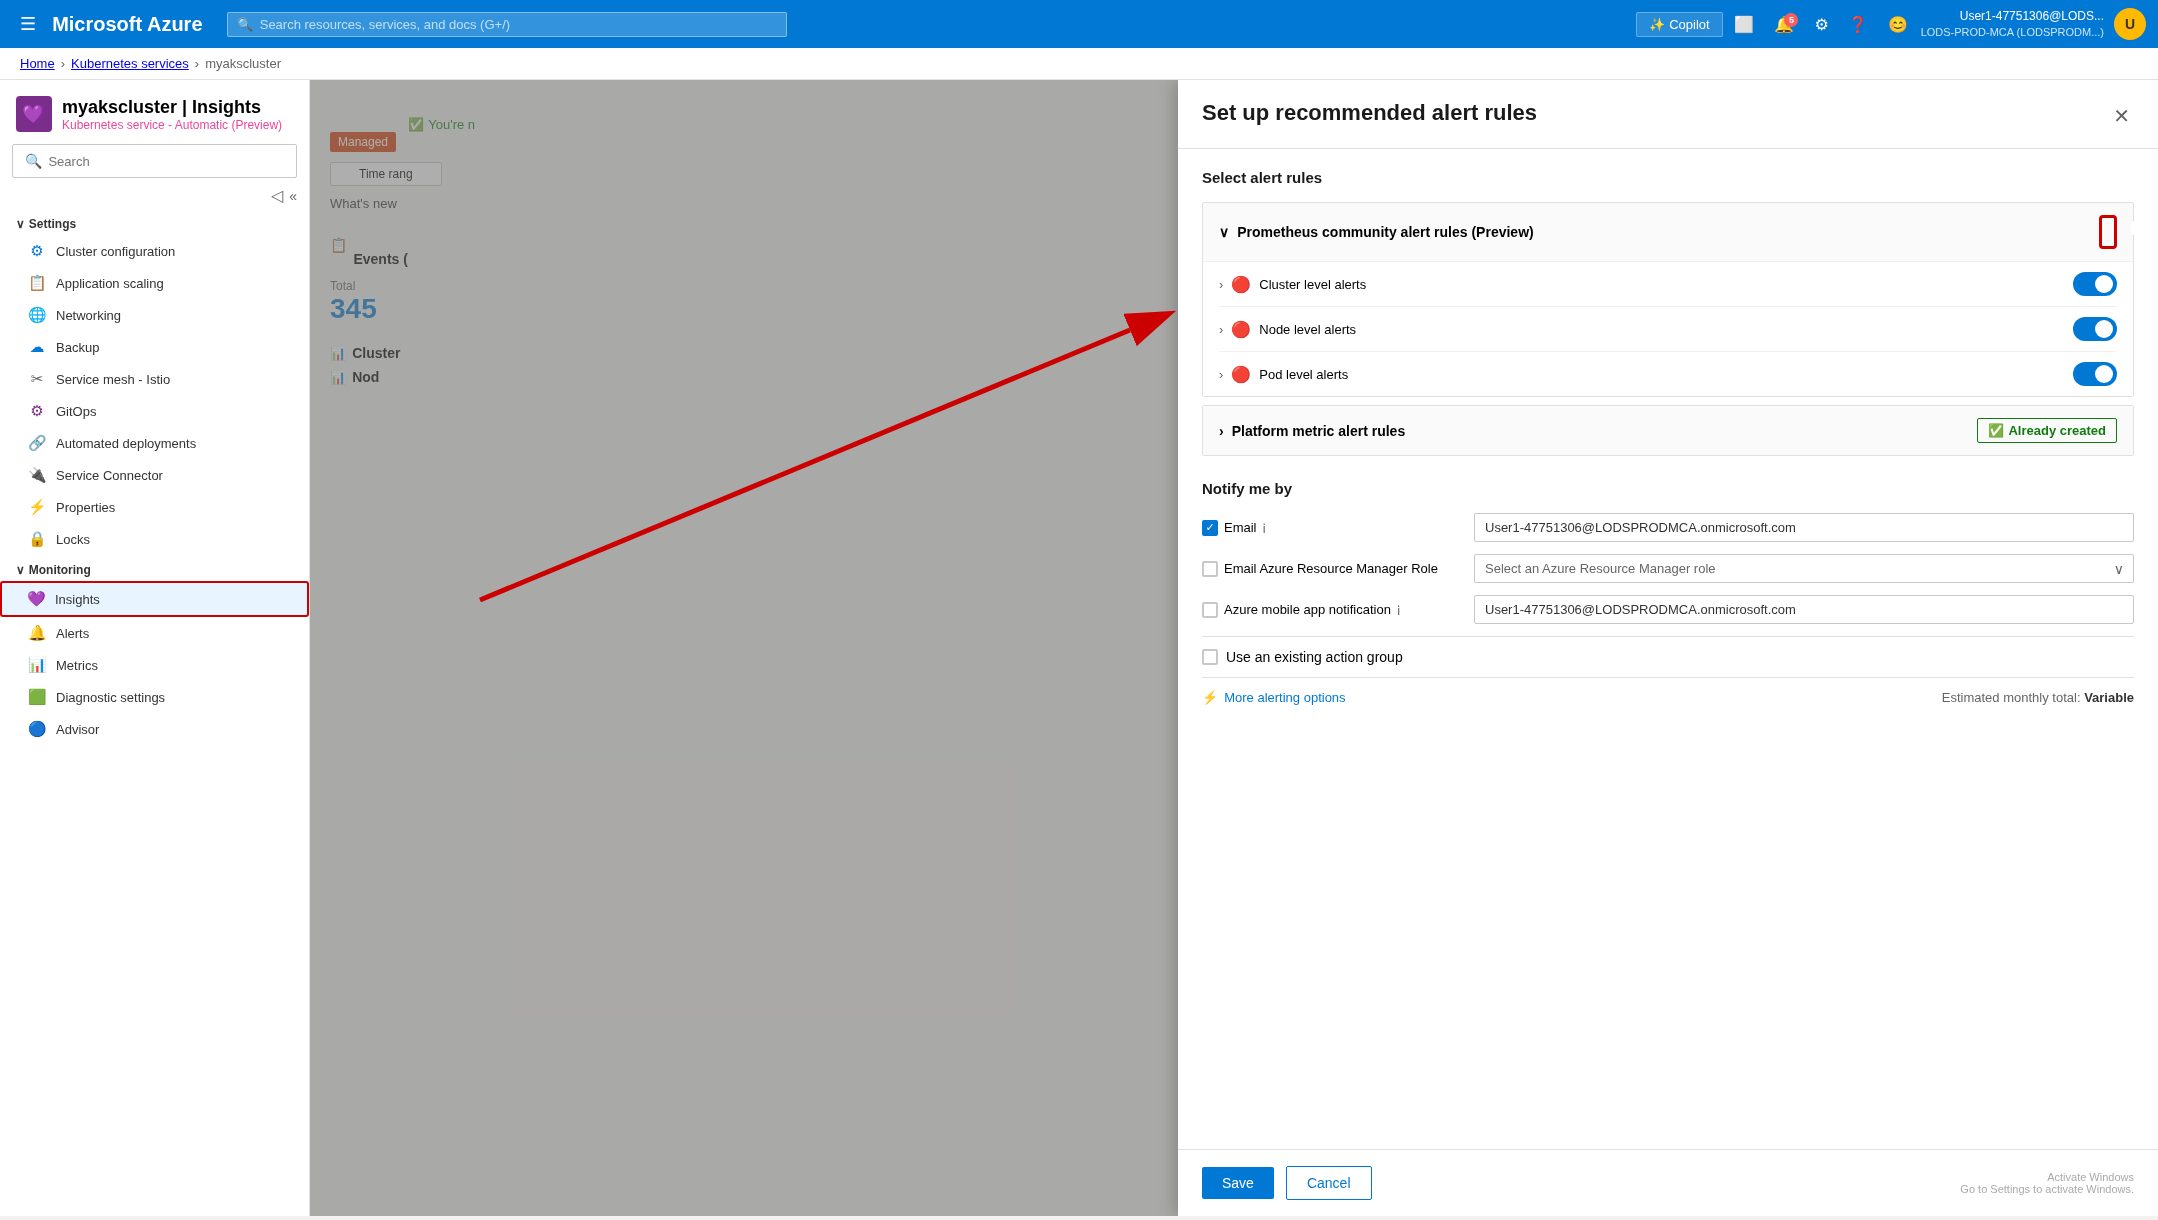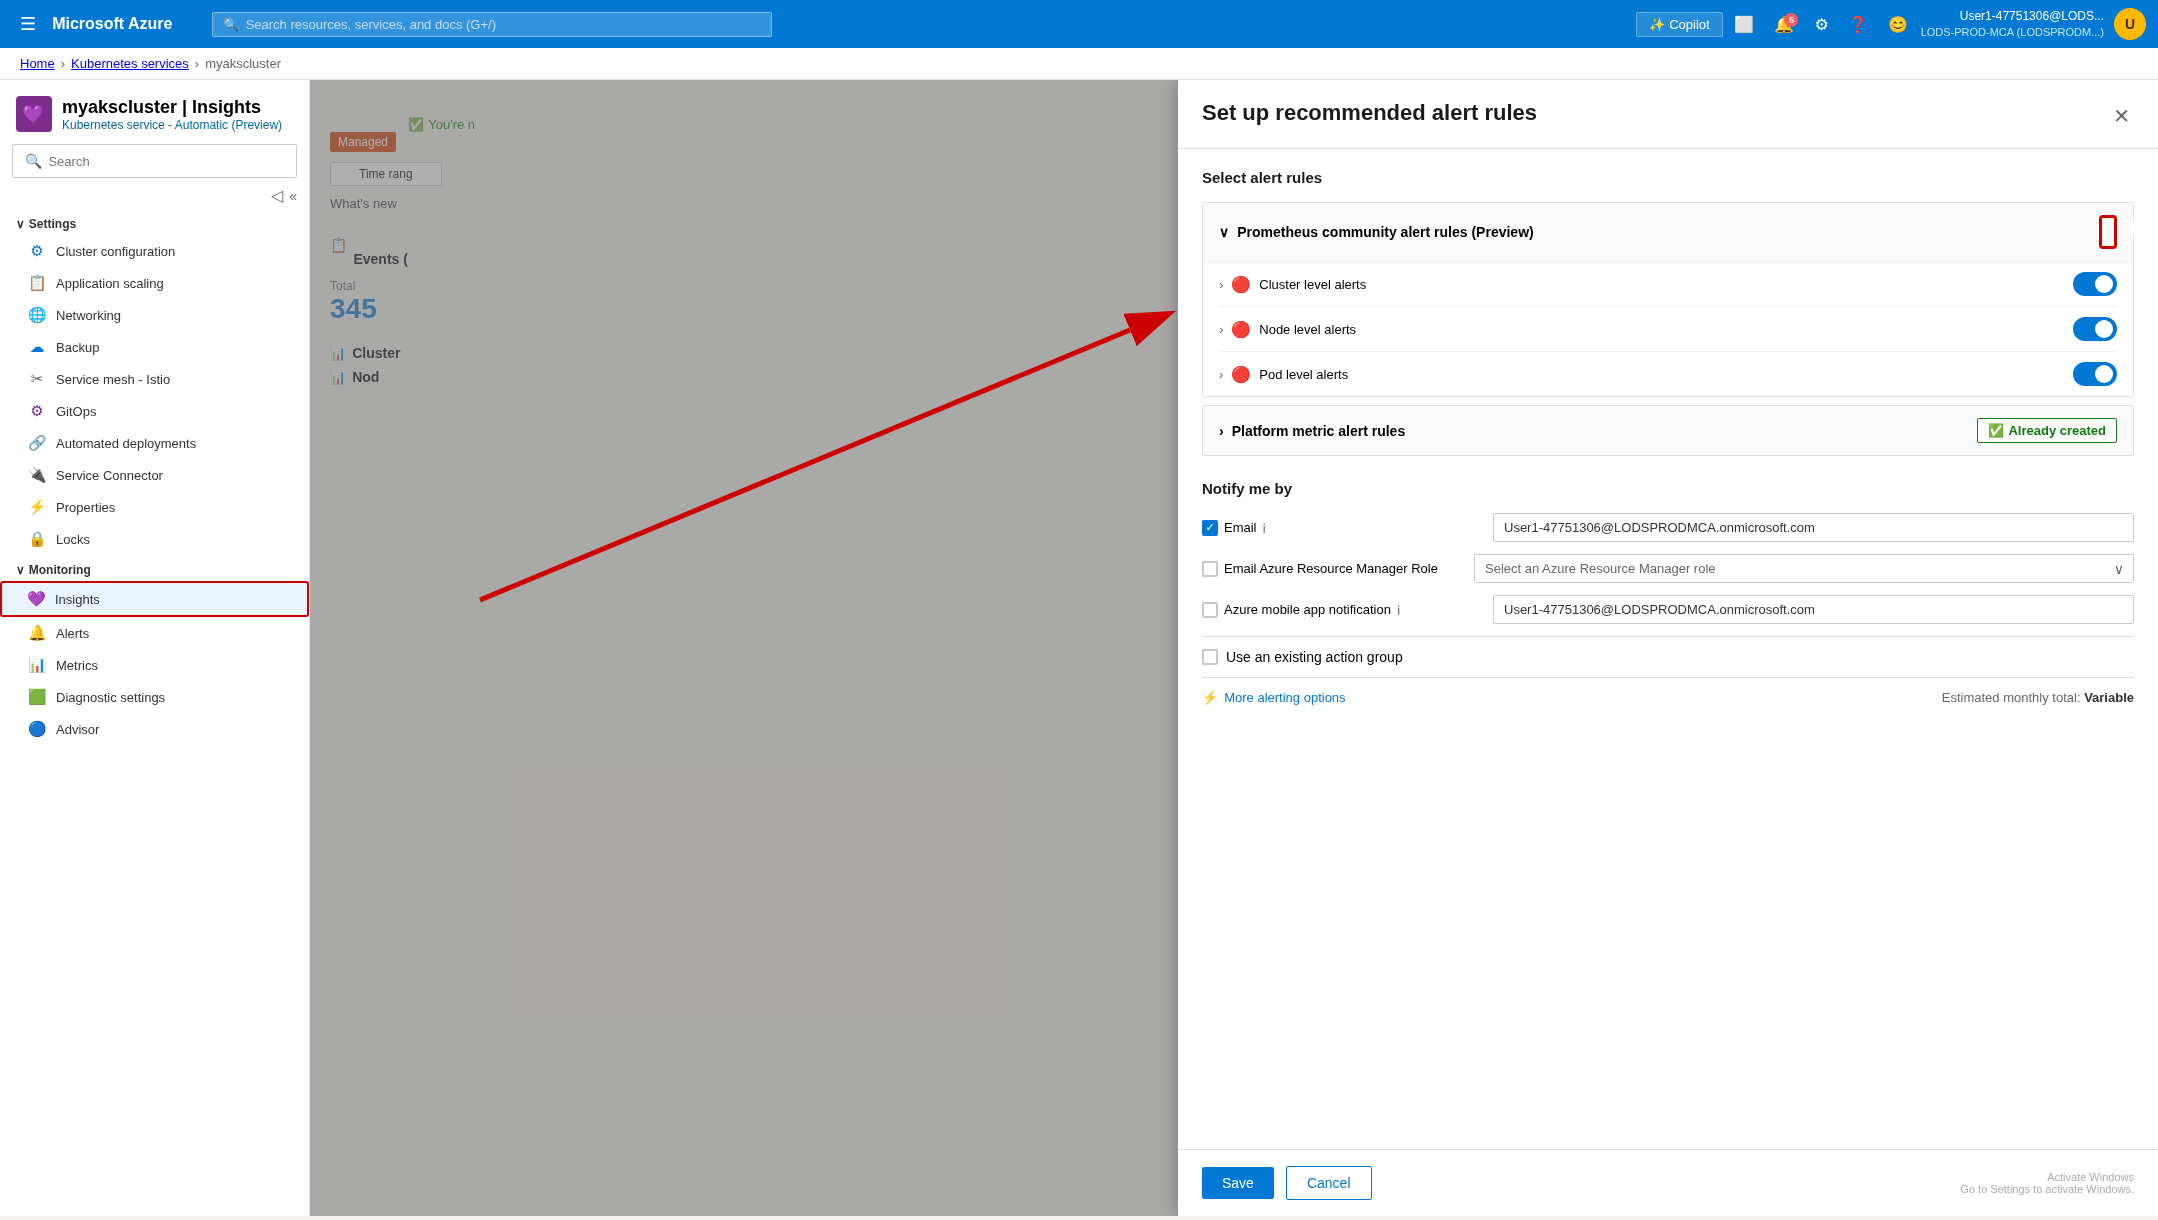--- a/index.html
+++ b/index.html
@@ -11,21 +11,21 @@
       background: #0078d4;
       display: flex;
       align-items: center;
       padding: 0 12px;
       gap: 8px;
       color: white;
       position: relative;
       z-index: 100;
     }
     .nav-hamburger { font-size: 18px; cursor: pointer; padding: 4px 8px; }
-    .nav-logo { font-size: 16px; font-weight: 600; margin-right: 32px; white-space: nowrap; }
+    .nav-logo { font-size: 20px; font-weight: 600; margin-right: 16px; white-space: nowrap; }
     .nav-search {
       flex: 1;
       max-width: 560px;
       background: rgba(255,255,255,0.2);
       border: 1px solid rgba(255,255,255,0.4);
       border-radius: 2px;
       display: flex;
       align-items: center;
       padding: 4px 10px;
       gap: 6px;
@@ -111,21 +111,21 @@
       display: flex; align-items: center; gap: 10px;
     }
     .sidebar-icon-purple {
       width: 36px; height: 36px;
       background: #7b2d8b;
       border-radius: 4px;
       display: flex; align-items: center; justify-content: center;
       color: white; font-size: 18px;
     }
     .sidebar-title { font-size: 18px; font-weight: 600; }
-    .sidebar-subtitle { font-size: 12px; color: #0369a1; }
+    .sidebar-subtitle { font-size: 12px; color: #ec4899; }
     .sidebar-search-box {
       padding: 8px 12px;
       display: flex; align-items: center;
       border: 1px solid #c8c8c8;
       margin: 4px 12px 8px;
       border-radius: 2px;
       gap: 6px; color: #666;
     }
     .sidebar-search-box input {
       border: none; outline: none; font-size: 13px; color: #333; width: 100%;
@@ -246,21 +246,20 @@
       margin-bottom: 12px;
     }
     .notify-label { display: flex; align-items: center; gap: 6px; min-width: 260px; font-size: 13px; }
     .notify-input {
       flex: 1;
       border: 1px solid #c8c8c8;
       border-radius: 2px;
       padding: 6px 10px;
       font-size: 13px;
       color: #333;
-      margin-left: 19px;
     }
     .select-wrapper { flex: 1; position: relative; }
     .select-wrapper select {
       width: 100%;
       border: 1px solid #c8c8c8;
       border-radius: 2px;
       padding: 6px 30px 6px 10px;
       font-size: 13px;
       color: #666;
       background: white;

